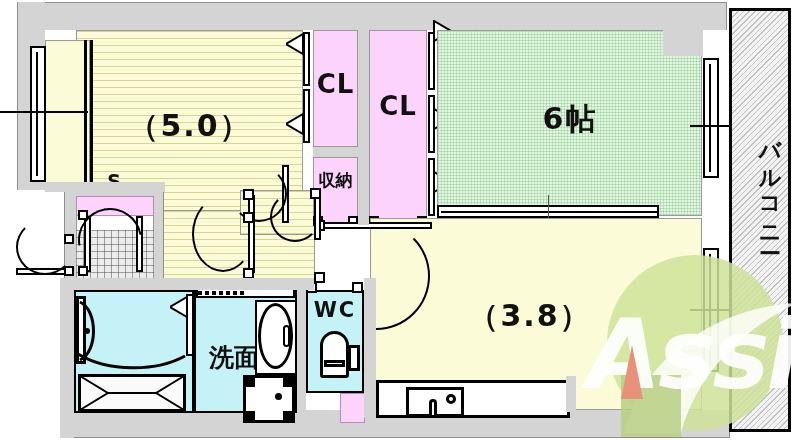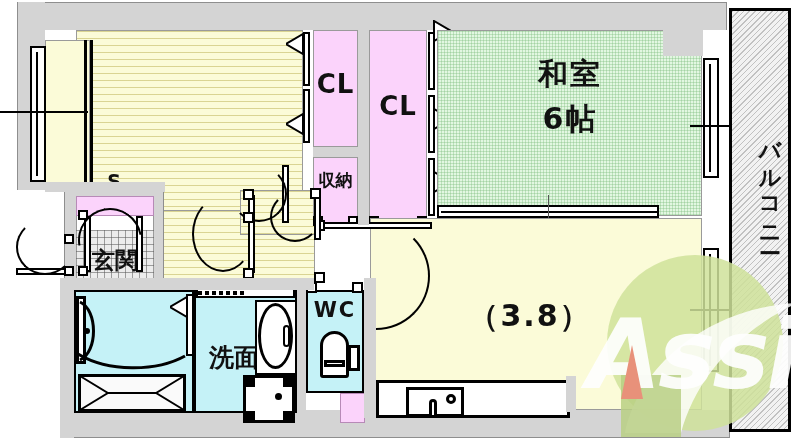--- a/index.html
+++ b/index.html
@@ -90,30 +90,30 @@
   <div class="abs f-wood thin room" style="left:76px;top:30px;width:227px;height:200px;"></div>
 
   <div class="abs f-plain thin" style="left:45px;top:40px;width:45px;height:148px;"></div>
   <div class="abs" style="left:84px;top:40px;width:3px;height:148px;background:#000;"></div>
   <div class="abs" style="left:90px;top:40px;width:3px;height:148px;background:#000;"></div>
 
   <div class="abs sash" style="left:30px;top:46px;width:16px;height:136px;"></div>
   <div class="abs" style="left:36px;top:52px;width:2px;height:124px;background:#000;"></div>
   <div class="cross-h" style="left:0px;top:111px;width:88px;"></div>
 
+  <div class="lab lab-big" style="left:110px;top:110px;width:160px;">（5.0）</div>
 
   <div class="abs f-wood thin" style="left:160px;top:210px;width:155px;height:80px;"></div>
   <div class="abs f-wood thin" style="left:240px;top:190px;width:75px;height:45px;"></div>
 
   <div class="abs wallblk" style="left:64px;top:182px;width:100px;height:105px;border:1px solid #8e8e8e;"></div>
   <div class="abs f-pink" style="left:76px;top:196px;width:78px;height:20px;border:1px solid #b78ab7;"></div>
   <div class="abs f-white" style="left:76px;top:216px;width:78px;height:14px;border-left:1px solid #999;border-right:1px solid #999;"></div>
   <div class="abs f-tile" style="left:76px;top:230px;width:78px;height:48px;"></div>
   <div class="lab lab-xs" style="left:92px;top:172px;width:44px;font-size:19px;">S</div>
-  <div class="lab lab-xs" style="left:78px;top:248px;width:74px;font-size:23px;">玄関</div>
 
   <div class="abs leaf" style="left:84px;top:216px;width:7px;height:56px;"></div>
   <div class="abs leaf" style="left:136px;top:216px;width:7px;height:56px;"></div>
   <div class="abs arc" style="left:78px;top:208px;width:64px;height:64px;border-color:#000;border-right-color:transparent;border-bottom-color:transparent;transform:rotate(35deg);"></div>
   <div class="abs hinge" style="left:78px;top:210px;width:10px;height:10px;"></div>
   <div class="abs hinge" style="left:78px;top:266px;width:10px;height:10px;"></div>
 
   <div class="abs leaf" style="left:16px;top:268px;width:56px;height:7px;"></div>
   <div class="abs arc" style="left:16px;top:219px;width:58px;height:56px;border-color:#000;border-top-color:transparent;border-right-color:transparent;"></div>
   <div class="abs hinge" style="left:64px;top:234px;width:10px;height:10px;"></div>
@@ -150,21 +150,20 @@
     </svg>
   <svg class="abs" style="left:433px;top:171px;width:18px;height:22px;" viewBox="0 0 18 22">
       <polygon points="18,11 1,1 1,21" fill="#fff" stroke="#000" stroke-width="2"></polygon>
     </svg>
   <div class="abs hinge" style="left:369px;top:216px;width:10px;height:10px;"></div>
   <div class="abs hinge" style="left:417px;top:216px;width:10px;height:10px;"></div>
 
   <div class="abs f-tatami thin" style="left:437px;top:30px;width:265px;height:186px;"></div>
 
   <div class="abs wallblk" style="left:663px;top:30px;width:40px;height:26px;"></div>
-  <div class="lab lab-big" style="left:500px;top:58px;width:140px;">和室</div>
   <div class="lab lab-big" style="left:500px;top:103px;width:140px;">6帖</div>
 
   <div class="abs sash" style="left:703px;top:58px;width:16px;height:120px;"></div>
   <div class="abs" style="left:709px;top:64px;width:2px;height:108px;background:#000;"></div>
   <div class="cross-h" style="left:690px;top:125px;width:50px;"></div>
 
   <div class="abs slide" style="left:437px;top:205px;width:222px;height:13px;">
     <div class="mid" style="left:2px;top:4px;width:218px;height:2px;"></div>
     <div class="mid" style="left:109px;top:-12px;width:1px;height:36px;background:#555;"></div>
   </div>

